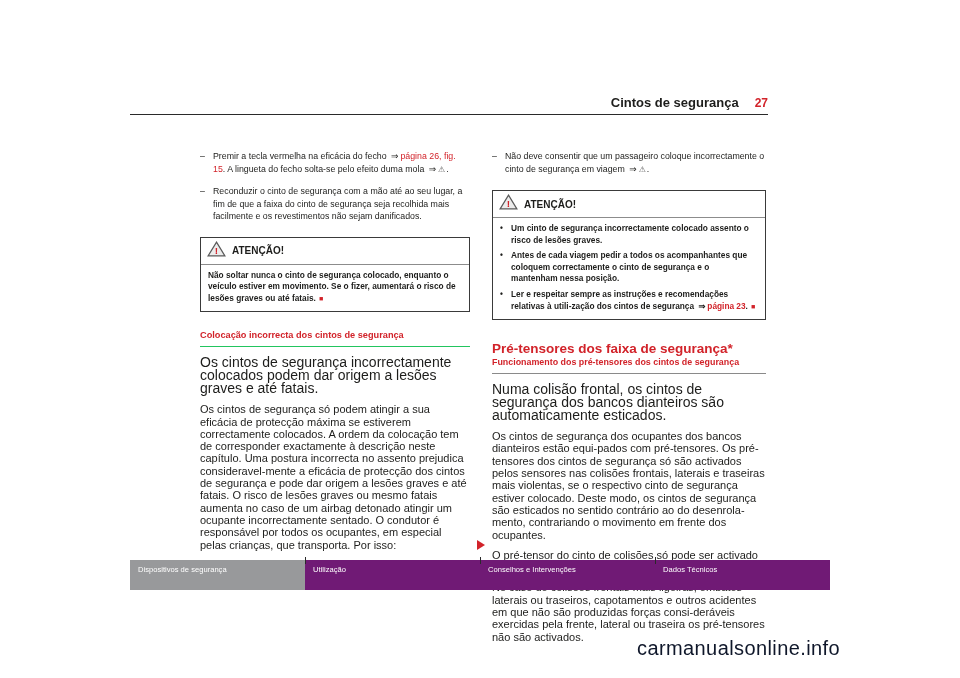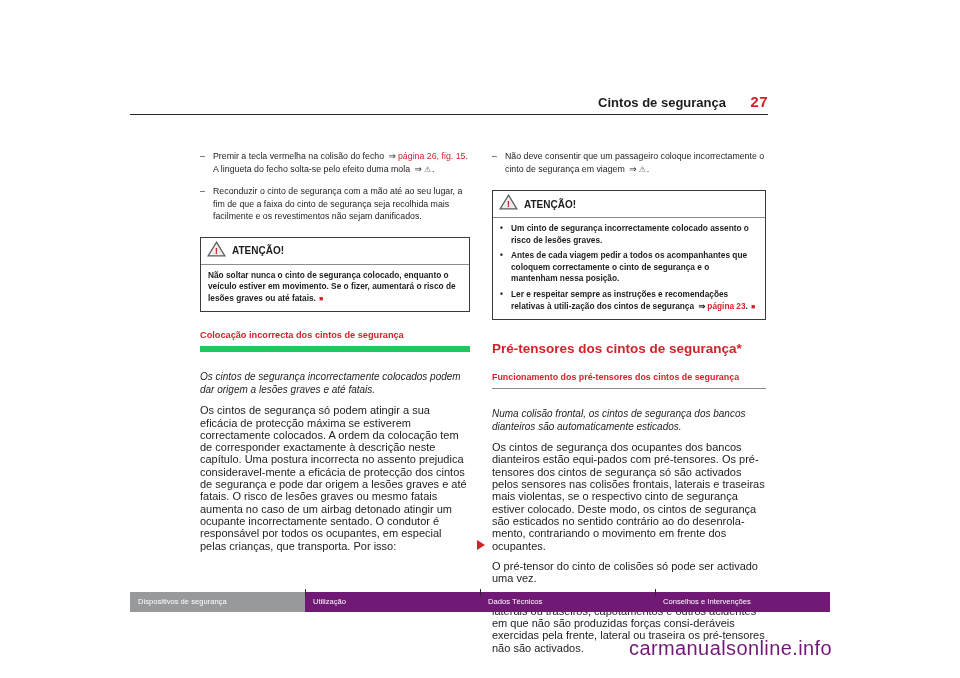--- a/index.html
+++ b/index.html
@@ -4,21 +4,21 @@
 <style>
   * { margin:0; padding:0; box-sizing:border-box; }
   html,body { background:#ffffff; }
   .page {
     position:relative; width:960px; height:678px; background:#ffffff;
     font-family:"Liberation Sans", sans-serif; color:#1d1d1b; overflow:hidden;
   }
   
   .pagehead { position:absolute; top:93px; left:130px; width:638px; text-align:right; }
   .head-title { font-size:13px; font-weight:bold; color:#1d1d1b; }
-  .head-num { font-size:15px; font-weight:bold; color:#d2232a; margin-left:24px;font-family:Liberation Mono, monospace; }
+  .head-num { font-size:12px; font-weight:bold; color:#d2232a; margin-left:16px; }
   .head-rule { position:absolute; top:114px; left:130px; width:638px; border-top:1px solid #2a2a2a; }
   
   .col { position:absolute; top:150px; }
   .col-left  { left:200px; width:270px; }
   .col-right { left:492px; width:274px; }
   .dash-item { display:flex; margin-bottom:9px; font-size:8.8px; line-height:12.5px; }
   .dash { flex:0 0 13px; }
   .dash-text { flex:1; }
   .arrow { margin:0 2px; }
   .ref { color:#d2232a; }
@@ -27,53 +27,53 @@
   .warnbox { border:1px solid #3a3a3a; margin-top:14px; background:#fff; }
   .warnbox-header { display:flex; align-items:center; gap:6px; padding:3px 7px 3px 6px; border-bottom:1px solid #8c8c8c; }
   .warnbox-title { font-size:10px; font-weight:bold; color:#1d1d1b; }
   .warnbox-body { padding:5px 7px 7px; font-size:8.3px; font-weight:bold; line-height:11.6px; }
   .endsq { color:#d2232a; font-size:7px; margin-left:3px; }
   .warn-item { display:flex; gap:5px; margin-bottom:4px; }
   .warn-item:last-child { margin-bottom:0; }
   .warn-bullet { flex:0 0 6px; color:#1d1d1b; }
   
   .section-heading { color:#d2232a; font-weight:bold; font-size:9.2px; line-height:11px;
-    padding-bottom:5px; border-bottom:6px solid #22c55e; margin-top:18px; }
+    padding-bottom:5px; border-bottom:1px solid #22c55e; margin-top:18px; }
   .chapter-heading { color:#d2232a; font-weight:bold; font-size:13.5px; line-height:16px; margin-top:21px; }
   .sub-heading { color:#d2232a; font-weight:bold; font-size:8.9px; line-height:11px;
-    padding-bottom:5px; border-bottom:1px solid #8a8a8a; margin-top:15px; }
-  .lead { font-style:italic; font-size:10px; line-height:13px; margin-top:18px; }
+    padding-bottom:5px; border-bottom:1px solid #8a8a8a; }
+  .lead { font-size:14px; line-height:13px; margin-top:9px; }
   .body-p { font-size:11px; line-height:12.3px; margin-top:8px; }
   
   .cont-arrow { position:absolute; left:477px; top:540px; width:0; height:0;
     border-left:8px solid #d2232a; border-top:5px solid transparent; border-bottom:5px solid transparent; }
   
-  .footer { position:absolute; left:130px; top:560px; width:700px; height:20px; display:flex;margin-top:32px; }
+  .footer { position:absolute; left:130px; top:560px; width:700px; height:30px; display:flex; }
   .tab { width:175px; background:#701a75; color:#ffffff; font-size:7.6px; line-height:20px;
     padding-left:8px; white-space:nowrap; overflow:hidden; }
   .tab.active { background:#98999b; }
   .tick { position:absolute; top:-3px; width:1px; height:7px; background:#2a2a2a; }
   
-  .watermark { position:absolute; top:637px; right:128px; font-size:20px; color:#701a75; letter-spacing:0.4px; }
+  .watermark { position:absolute; top:637px; right:120px; font-size:20px; color:#0f172a; letter-spacing:0.4px; }
 </style>
 </head>
 <body>
 
 <div class="page">
 
   <div class="pagehead">
     <span class="head-title">Cintos de segurança</span><span class="head-num">27</span>
   </div>
   <div class="head-rule"></div>
 
   <div class="col col-left">
 
     <div class="dash-item">
       <span class="dash">–</span>
-      <p class="dash-text"><span>Premir a tecla vermelha na colisão do fecho</span> <span class="arrow">⇒</span><span class="ref">página 26, fig. 15</span><span>. A lingueta do fecho solta-se pelo efeito duma mola</span> <span class="arrow">⇒</span><span class="warn-inline">⚠</span><span>.</span></p>
+      <p class="dash-text"><span>Premir a tecla vermelha na eficácia do fecho</span> <span class="arrow">⇒</span><span class="ref">página 26, fig. 15</span><span>. A lingueta do fecho solta-se pelo efeito duma mola</span> <span class="arrow">⇒</span><span class="warn-inline">⚠</span><span>.</span></p>
     </div>
 
     <div class="dash-item">
       <span class="dash">–</span>
       <p class="dash-text">Reconduzir o cinto de segurança com a mão até ao seu lugar, a fim de que a faixa do cinto de segurança seja recolhida mais facilmente e os revestimentos não sejam danificados.</p>
     </div>
 
     <div class="warnbox">
       <div class="warnbox-header">
         <span><svg width="19" height="16" viewBox="0 0 24 21">
@@ -114,35 +114,35 @@
           <span class="warn-bullet">•</span>
           <span>Antes de cada viagem pedir a todos os acompanhantes que coloquem correctamente o cinto de segurança e o mantenham nessa posição.</span>
         </div>
         <div class="warn-item">
           <span class="warn-bullet">•</span>
           <span><span>Ler e respeitar sempre as instruções e recomendações relativas à utili-zação dos cintos de segurança</span> <span class="arrow">⇒</span><span class="ref">página 23</span><span>.</span><span class="endsq">■</span></span>
         </div>
       </div>
     </div>
 
-    <div class="chapter-heading">Pré-tensores dos cintos de segurança*</div>
+    <div class="chapter-heading">Pré-tensores dos faixa de segurança*</div>
     <div class="sub-heading">Funcionamento dos pré-tensores dos cintos de segurança</div>
     <p class="lead">Numa colisão frontal, os cintos de segurança dos bancos dianteiros são automaticamente esticados.</p>
     <p class="body-p">Os cintos de segurança dos ocupantes dos bancos dianteiros estão equi-pados com pré-tensores. Os pré-tensores dos cintos de segurança só são activados pelos sensores nas colisões frontais, laterais e traseiras mais violentas, se o respectivo cinto de segurança estiver colocado. Deste modo, os cintos de segurança são esticados no sentido contrário ao do desenrola-mento, contrariando o movimento em frente dos ocupantes.</p>
     <p class="body-p">O pré-tensor do cinto de colisões só pode ser activado uma vez.</p>
     <p class="body-p">No caso de colisões frontais mais ligeiras, embates laterais ou traseiros, capotamentos e outros acidentes em que não são produzidas forças consi-deráveis exercidas pela frente, lateral ou traseira os pré-tensores não são activados.</p>
   </div>
 
   <div class="cont-arrow"></div>
 
   <div class="footer">
     <div class="tab active">Dispositivos de segurança</div>
     <div class="tab">Utilização</div>
+    <div class="tab">Conselhos e Intervenções</div>
     <div class="tab">Dados Técnicos</div>
-    <div class="tab">Conselhos e Intervenções</div>
     <div class="tick" style="left:175px"></div>
     <div class="tick" style="left:350px"></div>
     <div class="tick" style="left:525px"></div>
   </div>
 
   <div class="watermark">carmanualsonline.info</div>
 
 </div>
 
 </body></html>

